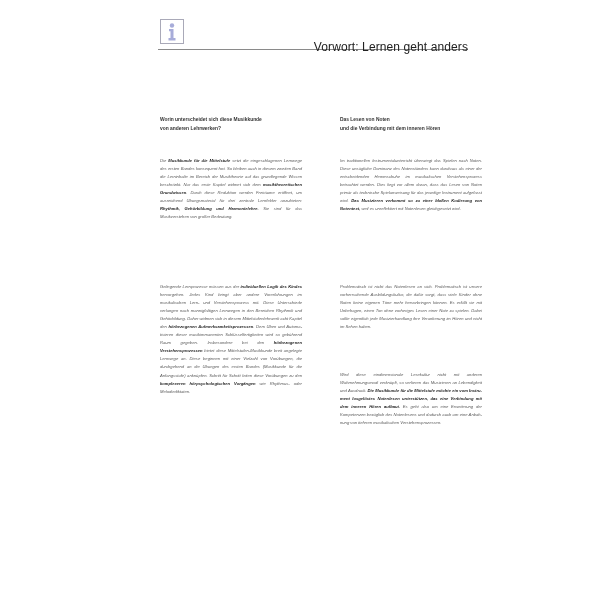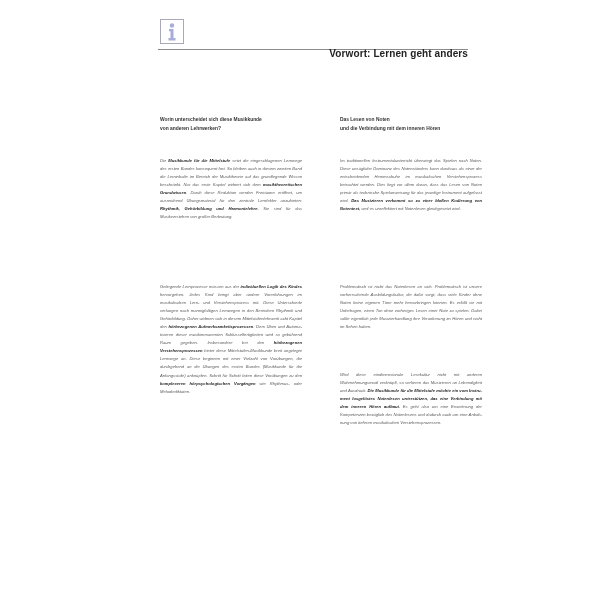--- a/index.html
+++ b/index.html
@@ -1,20 +1,20 @@
 <!DOCTYPE html>
 <html><head>
 <meta charset="utf-8">
 <style>
   html, body { margin:0; padding:0; background:#ffffff; }
   body { width:600px; height:600px; position:relative; overflow:hidden; font-family:"Liberation Sans", sans-serif; color:#333; }
   .icon-box { position:absolute; left:160px; top:19px; width:24px; height:25px; border:1px solid #a9a9b8; background:#fff; box-sizing:border-box; }
   .icon-box svg { display:block; }
   .rule { position:absolute; left:158px; top:49px; width:310px; height:1px; background:#8a8a8a; }
-  .running-head { position:absolute; right:132px; top:48px; font-size:10px; font-weight:bold; color:#222; letter-spacing:0.1px; white-space:nowrap; }
+  .running-head { position:absolute; right:132px; top:40px; font-size:12px; font-weight:normal; color:#222; letter-spacing:0.1px; white-space:nowrap; }
   .heading { position:absolute; font-size:4.9px; line-height:8.6px; font-weight:bold; color:#333; font-style:normal; width:142px; }
   .para { position:absolute; width:142px; font-size:4.15px; line-height:8.05px; color:#5a5a5a; font-style:italic; text-align:justify; }
   .para b { color:#222; font-weight:bold; }
 </style>
 </head>
 <body>
 
 <div class="icon-box">
   <svg width="22" height="23" viewBox="0 0 22 23">
     <circle cx="11" cy="5.5" r="2.2" fill="#a7acd9"></circle>

